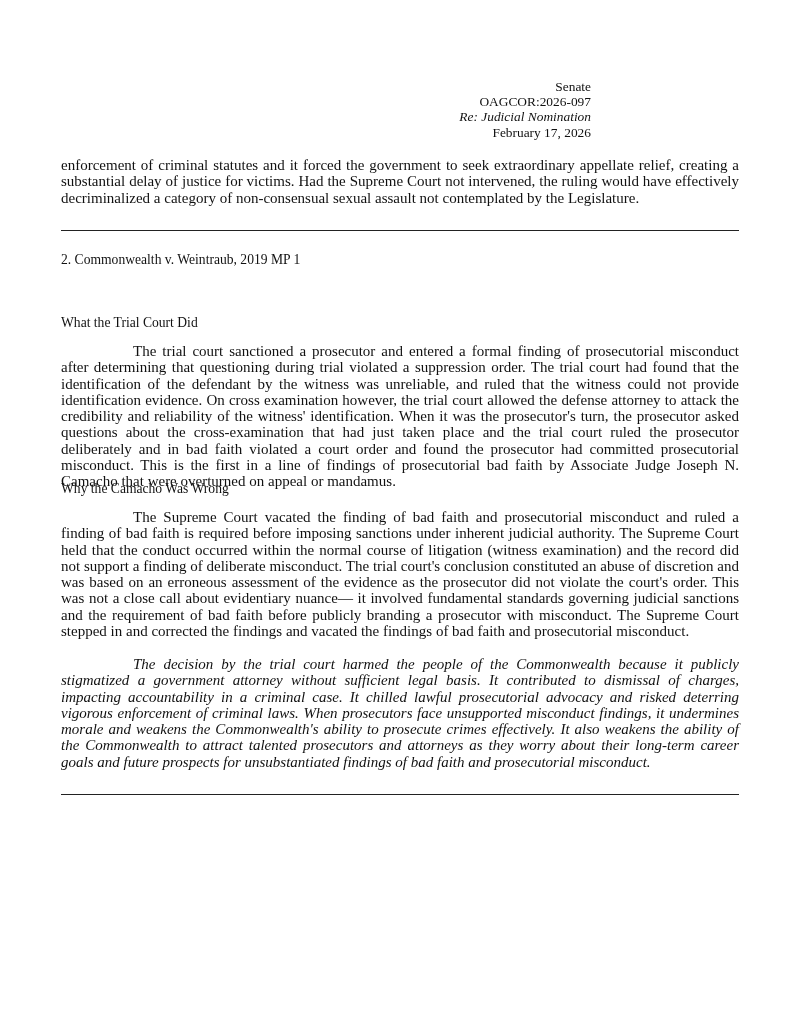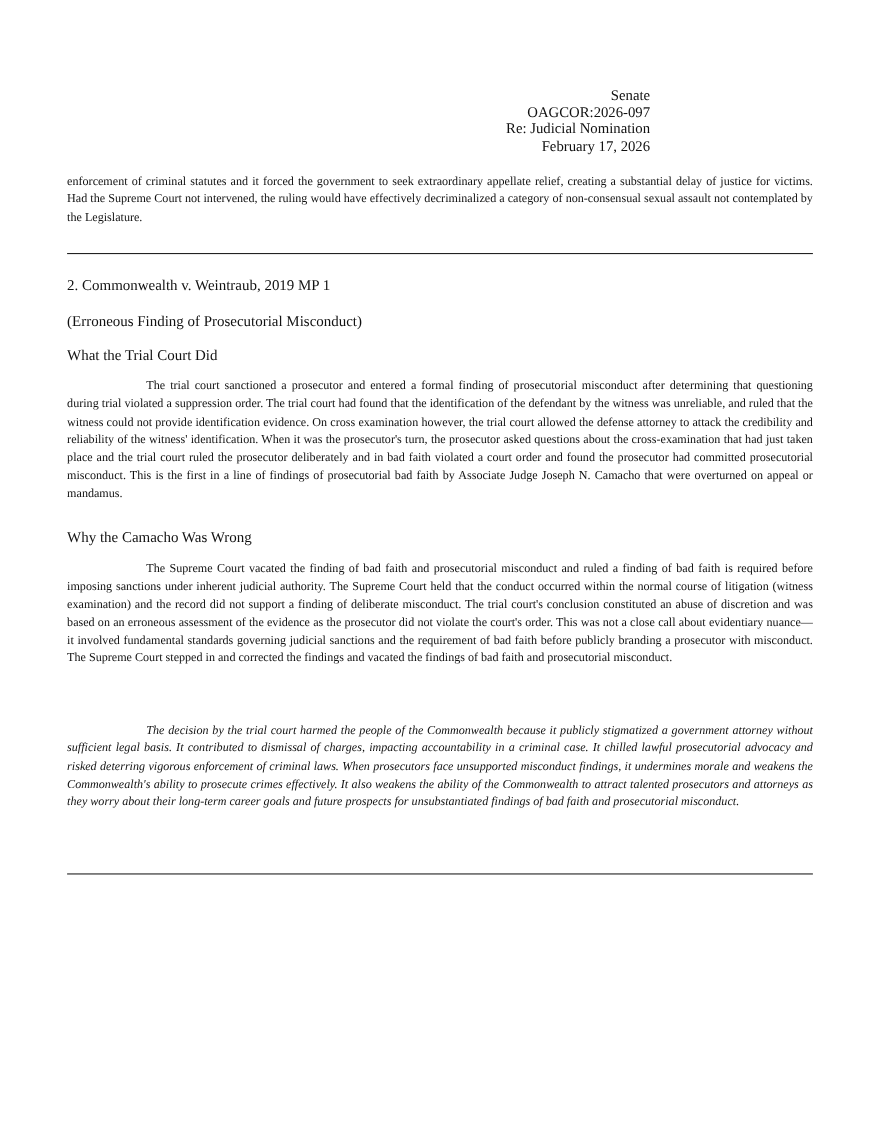--- a/index.html
+++ b/index.html
@@ -1,23 +1,23 @@
 <!DOCTYPE html>
 <html><head>
 <meta charset="utf-8">
 <style>
   html, body { margin: 0; padding: 0; background: #ffffff; }
   body { width: 792px; height: 1024px; position: relative; overflow: hidden;
          font-family: "Liberation Serif", "DejaVu Serif", serif; color: #111111; }
   .page { position: absolute; left: 0; top: 12px; width: 636px; height: 1024px; background: #ffffff; }
   .header-block { position: absolute; right: 45px; top: 67px; text-align: right;
                   font-size: 13.4px; line-height: 15.2px; }
-  .header-block .italic { }
+  .header-block .italic { font-style: italic; }
   .content { position: absolute; left: 61px; width: 678px; }
-  .para { font-size: 11px; line-height: 16.3px; text-align: justify; margin: 0; }
+  .para { font-size: 15px; line-height: 16.3px; text-align: justify; margin: 0; }
   .indent { text-indent: 72px; }
   .rule { position: absolute; left: 61px; width: 678px; height: 0; border-top: 1.4px solid #222; }
   .heading { font-weight: normal; font-size: 13.6px; margin: 0; position: absolute; left: 61px; }
 </style>
 </head>
 <body>
 
 <div class="page">
 
   <div class="header-block">
@@ -27,21 +27,20 @@
     <div>February 17, 2026</div>
   </div>
 
   <div class="content" style="top:145px;">
     <p class="para">enforcement of criminal statutes and it forced the government to seek extraordinary appellate relief, creating a substantial delay of justice for victims. Had the Supreme Court not intervened, the ruling would have effectively decriminalized a category of non-consensual sexual assault not contemplated by the Legislature.</p>
   </div>
 
   <div class="rule" style="top:218px;"></div>
 
   <p class="heading" style="top:240px;">2. Commonwealth v. Weintraub, 2019 MP 1</p>
-  <p class="heading" style="top:272px;">(Erroneous Finding of Prosecutorial Misconduct)</p>
   <p class="heading" style="top:303px;">What the Trial Court Did</p>
 
   <div class="content" style="top:331px;">
     <p class="para indent">The trial court sanctioned a prosecutor and entered a formal finding of prosecutorial misconduct after determining that questioning during trial violated a suppression order. The trial court had found that the identification of the defendant by the witness was unreliable, and ruled that the witness could not provide identification evidence. On cross examination however, the trial court allowed the defense attorney to attack the credibility and reliability of the witness' identification. When it was the prosecutor's turn, the prosecutor asked questions about the cross-examination that had just taken place and the trial court ruled the prosecutor deliberately and in bad faith violated a court order and found the prosecutor had committed prosecutorial misconduct. This is the first in a line of findings of prosecutorial bad faith by Associate Judge Joseph N. Camacho that were overturned on appeal or mandamus.</p>
   </div>
 
   <p class="heading" style="top:469px;">Why the Camacho Was Wrong</p>
 
   <div class="content" style="top:497px;">
     <p class="para indent">The Supreme Court vacated the finding of bad faith and prosecutorial misconduct and ruled a finding of bad faith is required before imposing sanctions under inherent judicial authority. The Supreme Court held that the conduct occurred within the normal course of litigation (witness examination) and the record did not support a finding of deliberate misconduct. The trial court's conclusion constituted an abuse of discretion and was based on an erroneous assessment of the evidence as the prosecutor did not violate the court's order. This was not a close call about evidentiary nuance— it involved fundamental standards governing judicial sanctions and the requirement of bad faith before publicly branding a prosecutor with misconduct. The Supreme Court stepped in and corrected the findings and vacated the findings of bad faith and prosecutorial misconduct.</p>

